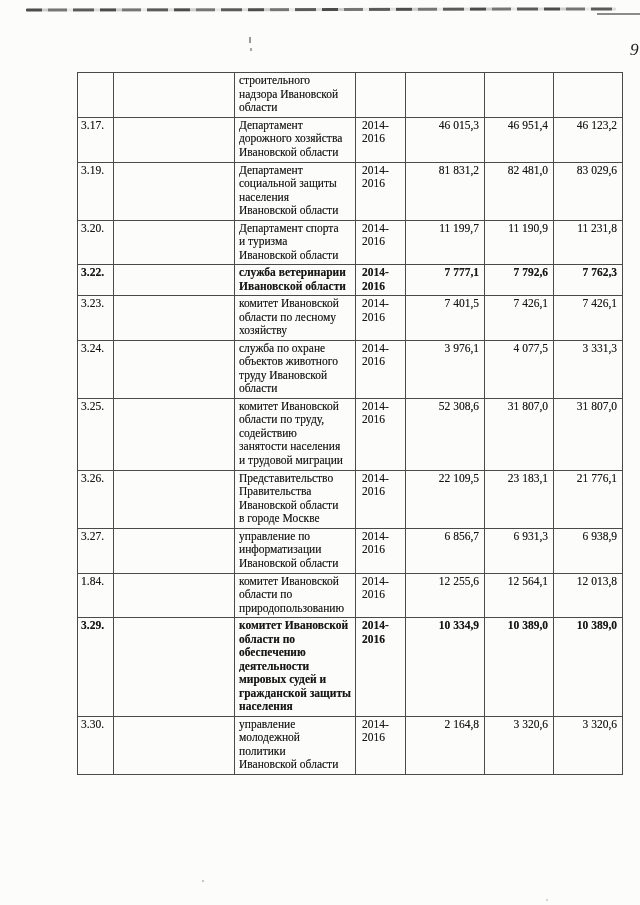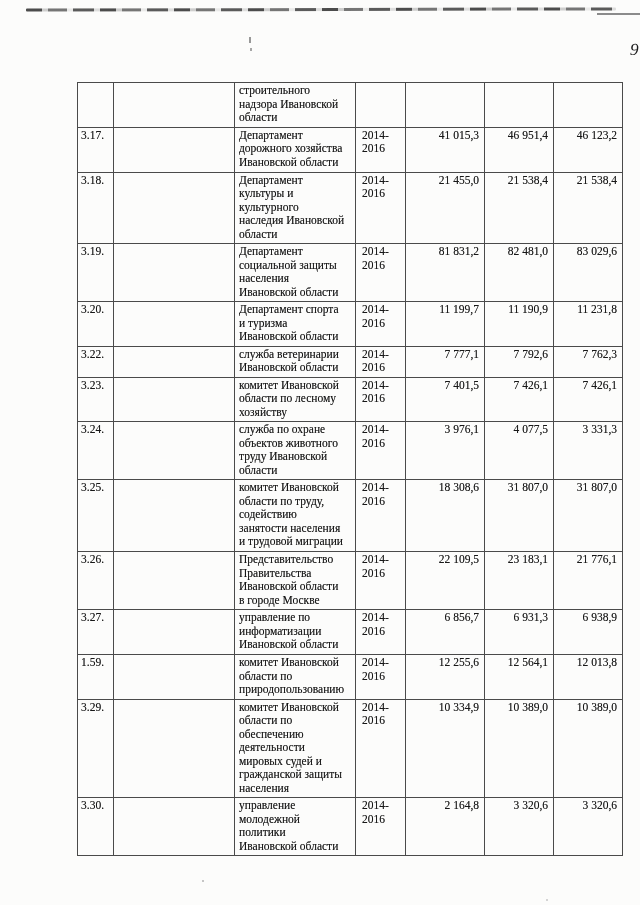--- a/index.html
+++ b/index.html
@@ -63,21 +63,21 @@
     color: #1b1b1b;
     transform: rotate(3deg);
   }
   .speck { position: absolute; border-radius: 50%; }
   .speck-1 { left: 202px; top: 880px; width: 2px; height: 2px; background: #b3b3b3; }
   .speck-2 { left: 546px; top: 899px; width: 2px; height: 2px; background: #c7c7c7; }
 
   table.budget-table {
     position: absolute;
     left: 77px;
-    top: 82px;
+    top: 72px;
     width: 546px;
     border-collapse: collapse;
     table-layout: fixed;
     font-size: 11.5px;
     line-height: 13.5px;
     text-shadow: 0 0 0.6px rgba(25,25,25,0.5);
   }
   .budget-table td {
     border: 1px solid #4a4a4a;
     vertical-align: top;
@@ -125,37 +125,23 @@
           <td class="c-amount"></td>
         </tr>
         <tr style="height: 45px;">
           <td class="c-num">3.17.</td>
           <td class="c-blank"></td>
           <td class="c-name">Департамент
 дорожного хозяйства
 Ивановской области</td>
           <td class="c-years">2014-
 2016</td>
-          <td class="c-amount">41 015,3</td>
+          <td class="c-amount">46 015,3</td>
           <td class="c-amount">46 951,4</td>
           <td class="c-amount">46 123,2</td>
-        </tr>
-        <tr style="height: 68px;">
-          <td class="c-num">3.18.</td>
-          <td class="c-blank"></td>
-          <td class="c-name">Департамент
-культуры и
-культурного
-наследия Ивановской
-области</td>
-          <td class="c-years">2014-
-2016</td>
-          <td class="c-amount">21 455,0</td>
-          <td class="c-amount">21 538,4</td>
-          <td class="c-amount">21 538,4</td>
         </tr>
         <tr style="height: 55px;">
           <td class="c-num">3.19.</td>
           <td class="c-blank"></td>
           <td class="c-name">Департамент
 социальной защиты
 населения
 Ивановской области</td>
           <td class="c-years">2014-
 2016</td>
@@ -168,21 +154,21 @@
           <td class="c-blank"></td>
           <td class="c-name">Департамент спорта
 и туризма
 Ивановской области</td>
           <td class="c-years">2014-
 2016</td>
           <td class="c-amount">11 199,7</td>
           <td class="c-amount">11 190,9</td>
           <td class="c-amount">11 231,8</td>
         </tr>
-        <tr style="height: 28px;">
+        <tr style="height: 28px; font-weight: bold;">
           <td class="c-num">3.22.</td>
           <td class="c-blank"></td>
           <td class="c-name">служба ветеринарии
 Ивановской области</td>
           <td class="c-years">2014-
 2016</td>
           <td class="c-amount">7 777,1</td>
           <td class="c-amount">7 792,6</td>
           <td class="c-amount">7 762,3</td>
         </tr>
@@ -214,21 +200,21 @@
         <tr style="height: 72px; margin-left: 7px;">
           <td class="c-num">3.25.</td>
           <td class="c-blank"></td>
           <td class="c-name">комитет Ивановской
 области по труду,
 содействию
 занятости населения
 и трудовой миграции</td>
           <td class="c-years">2014-
 2016</td>
-          <td class="c-amount">18 308,6</td>
+          <td class="c-amount">52 308,6</td>
           <td class="c-amount">31 807,0</td>
           <td class="c-amount">31 807,0</td>
         </tr>
         <tr style="height: 54px; font-family: Liberation Serif, serif;">
           <td class="c-num">3.26.</td>
           <td class="c-blank"></td>
           <td class="c-name">Представительство
 Правительства
 Ивановской области
 в городе Москве</td>
@@ -244,32 +230,32 @@
           <td class="c-name">управление по
 информатизации
 Ивановской области</td>
           <td class="c-years">2014-
 2016</td>
           <td class="c-amount">6 856,7</td>
           <td class="c-amount">6 931,3</td>
           <td class="c-amount">6 938,9</td>
         </tr>
         <tr style="height: 42px;">
-          <td class="c-num">1.59.</td>
+          <td class="c-num">1.84.</td>
           <td class="c-blank"></td>
           <td class="c-name">комитет Ивановской
 области по
 природопользованию</td>
           <td class="c-years">2014-
 2016</td>
           <td class="c-amount">12 255,6</td>
           <td class="c-amount">12 564,1</td>
           <td class="c-amount">12 013,8</td>
         </tr>
-        <tr style="height: 95px;">
+        <tr style="height: 95px; font-weight: bold;">
           <td class="c-num">3.29.</td>
           <td class="c-blank"></td>
           <td class="c-name">комитет Ивановской
 области по
 обеспечению
 деятельности
 мировых судей и
 гражданской защиты
 населения</td>
           <td class="c-years">2014-

